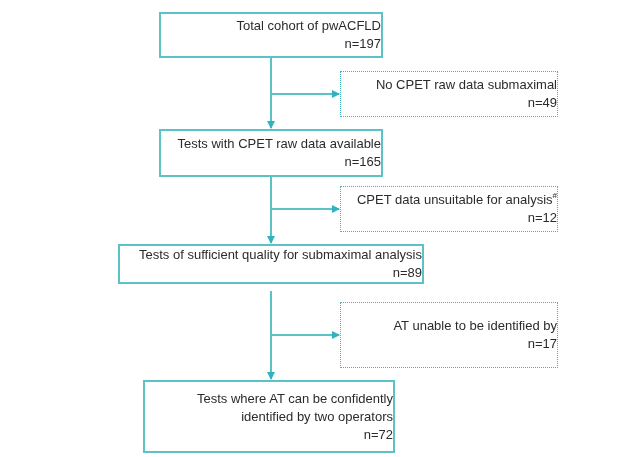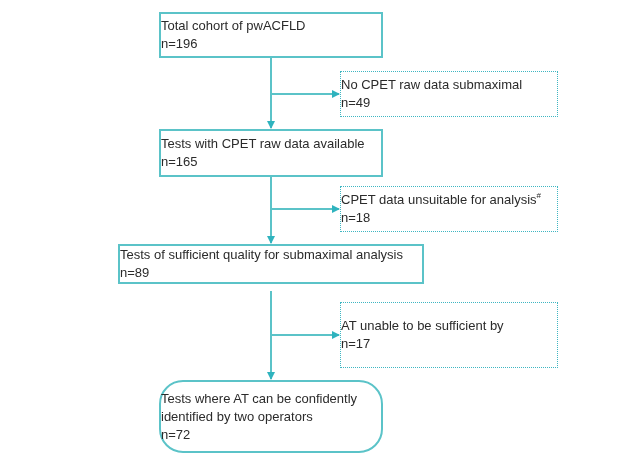--- a/index.html
+++ b/index.html
@@ -1,30 +1,30 @@
 <!DOCTYPE html>
 <html><head>
   <meta charset="utf-8">
   <style>
     html, body { margin: 0; padding: 0; background: #ffffff; }
     body { width: 631px; height: 457px; position: relative; overflow: hidden;
            font-family: "Liberation Sans", "DejaVu Sans", sans-serif; color: #2b2b2b; }
     svg.connectors { position: absolute; left: 0; top: 0; width: 631px; height: 457px; }
     .box { position: absolute; box-sizing: border-box; background: #ffffff;
-           display: flex; flex-direction: column; align-items: flex-start; justify-content: center;
+           display: flex; flex-direction: column; align-items: flex-end; justify-content: center;
            text-align: center; font-size: 13px; line-height: 18px; }
     .box.solid { border: 2px solid #5bc3c8; }
     .box.dashed { border: 1.5px dotted #3fb6c2; }
     .box span { display: block; }
     sup { font-size: 8px; line-height: 0; vertical-align: 6px; }
 
     #b1 { left: 159px; top: 12px;  width: 224px; height: 46px; }
     #b2 { left: 159px; top: 129px; width: 224px; height: 48px; }
     #b3 { left: 118px; top: 244px; width: 306px; height: 40px; }
-    #b4 { left: 159px; top: 380px; width: 224px; height: 73px; border-radius: 24px; }
+    #b4 { left: 143px; top: 380px; width: 252px; height: 73px; }
     #e1 { left: 340px; top: 71px;  width: 218px; height: 46px; }
     #e2 { left: 340px; top: 186px; width: 218px; height: 46px; }
     #e3 { left: 340px; top: 302px; width: 218px; height: 66px; }
   </style>
 </head>
 <body>
 
 <svg class="connectors" viewBox="0 0 631 457">
   <defs>
     <marker id="ah" markerWidth="8" markerHeight="8" refX="7" refY="4" orient="auto" markerUnits="userSpaceOnUse">
@@ -36,45 +36,45 @@
   <line x1="271" y1="175" x2="271" y2="243" stroke="#5bc3c8" stroke-width="2" marker-end="url(#ah)"></line>
   <line x1="271" y1="291" x2="271" y2="379" stroke="#5bc3c8" stroke-width="2" marker-end="url(#ah)"></line>
 
   <line x1="271" y1="94" x2="339" y2="94" stroke="#5bc3c8" stroke-width="2" marker-end="url(#ah)"></line>
   <line x1="271" y1="209" x2="339" y2="209" stroke="#5bc3c8" stroke-width="2" marker-end="url(#ah)"></line>
   <line x1="271" y1="335" x2="339" y2="335" stroke="#5bc3c8" stroke-width="2" marker-end="url(#ah)"></line>
 </svg>
 
 <div id="b1" class="box solid">
   <span>Total cohort of pwACFLD</span>
-  <span>n=196</span>
+  <span>n=197</span>
 </div>
 
 <div id="e1" class="box dashed">
   <span>No CPET raw data submaximal</span>
   <span>n=49</span>
 </div>
 
 <div id="b2" class="box solid">
   <span>Tests with CPET raw data available</span>
   <span>n=165</span>
 </div>
 
 <div id="e2" class="box dashed">
   <span><span style="display:inline">CPET data unsuitable for analysis</span><sup>#</sup></span>
-  <span>n=18</span>
+  <span>n=12</span>
 </div>
 
 <div id="b3" class="box solid">
   <span>Tests of sufficient quality for submaximal analysis</span>
   <span>n=89</span>
 </div>
 
 <div id="e3" class="box dashed">
-  <span>AT unable to be sufficient by</span>
+  <span>AT unable to be identified by</span>
   <span>n=17</span>
 </div>
 
 <div id="b4" class="box solid">
   <span>Tests where AT can be confidently</span>
   <span>identified by two operators</span>
   <span>n=72</span>
 </div>
 
 </body></html>

